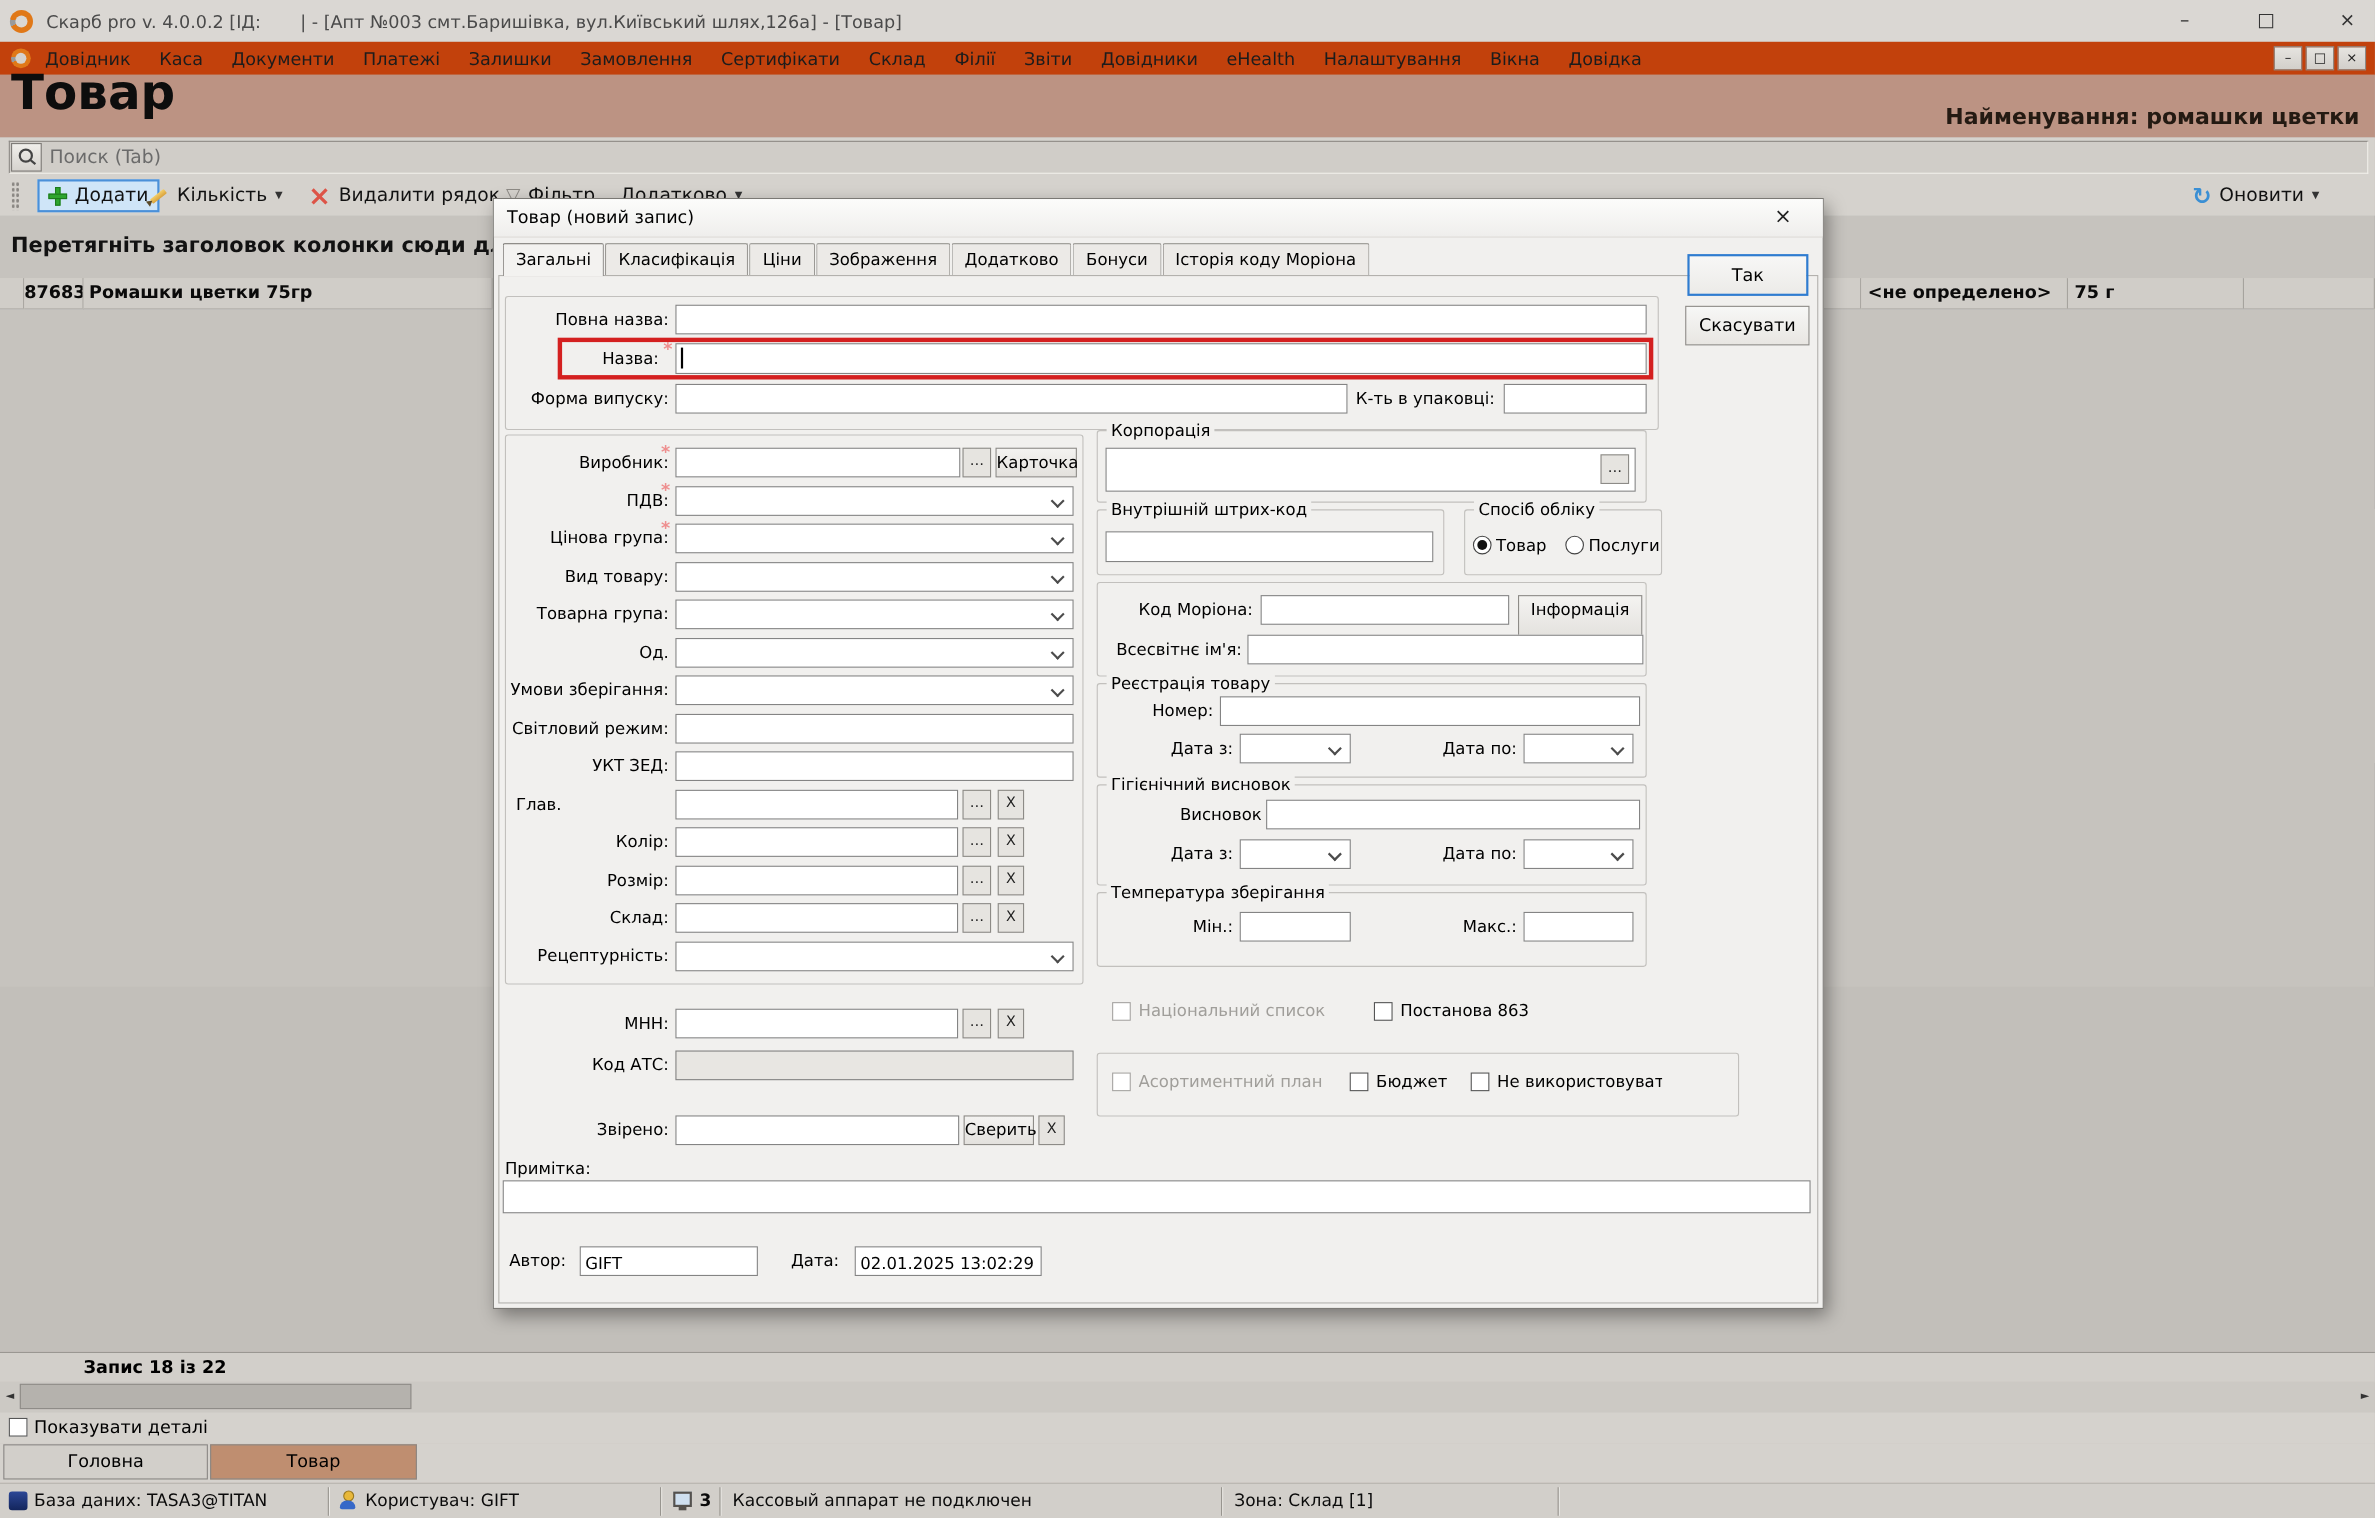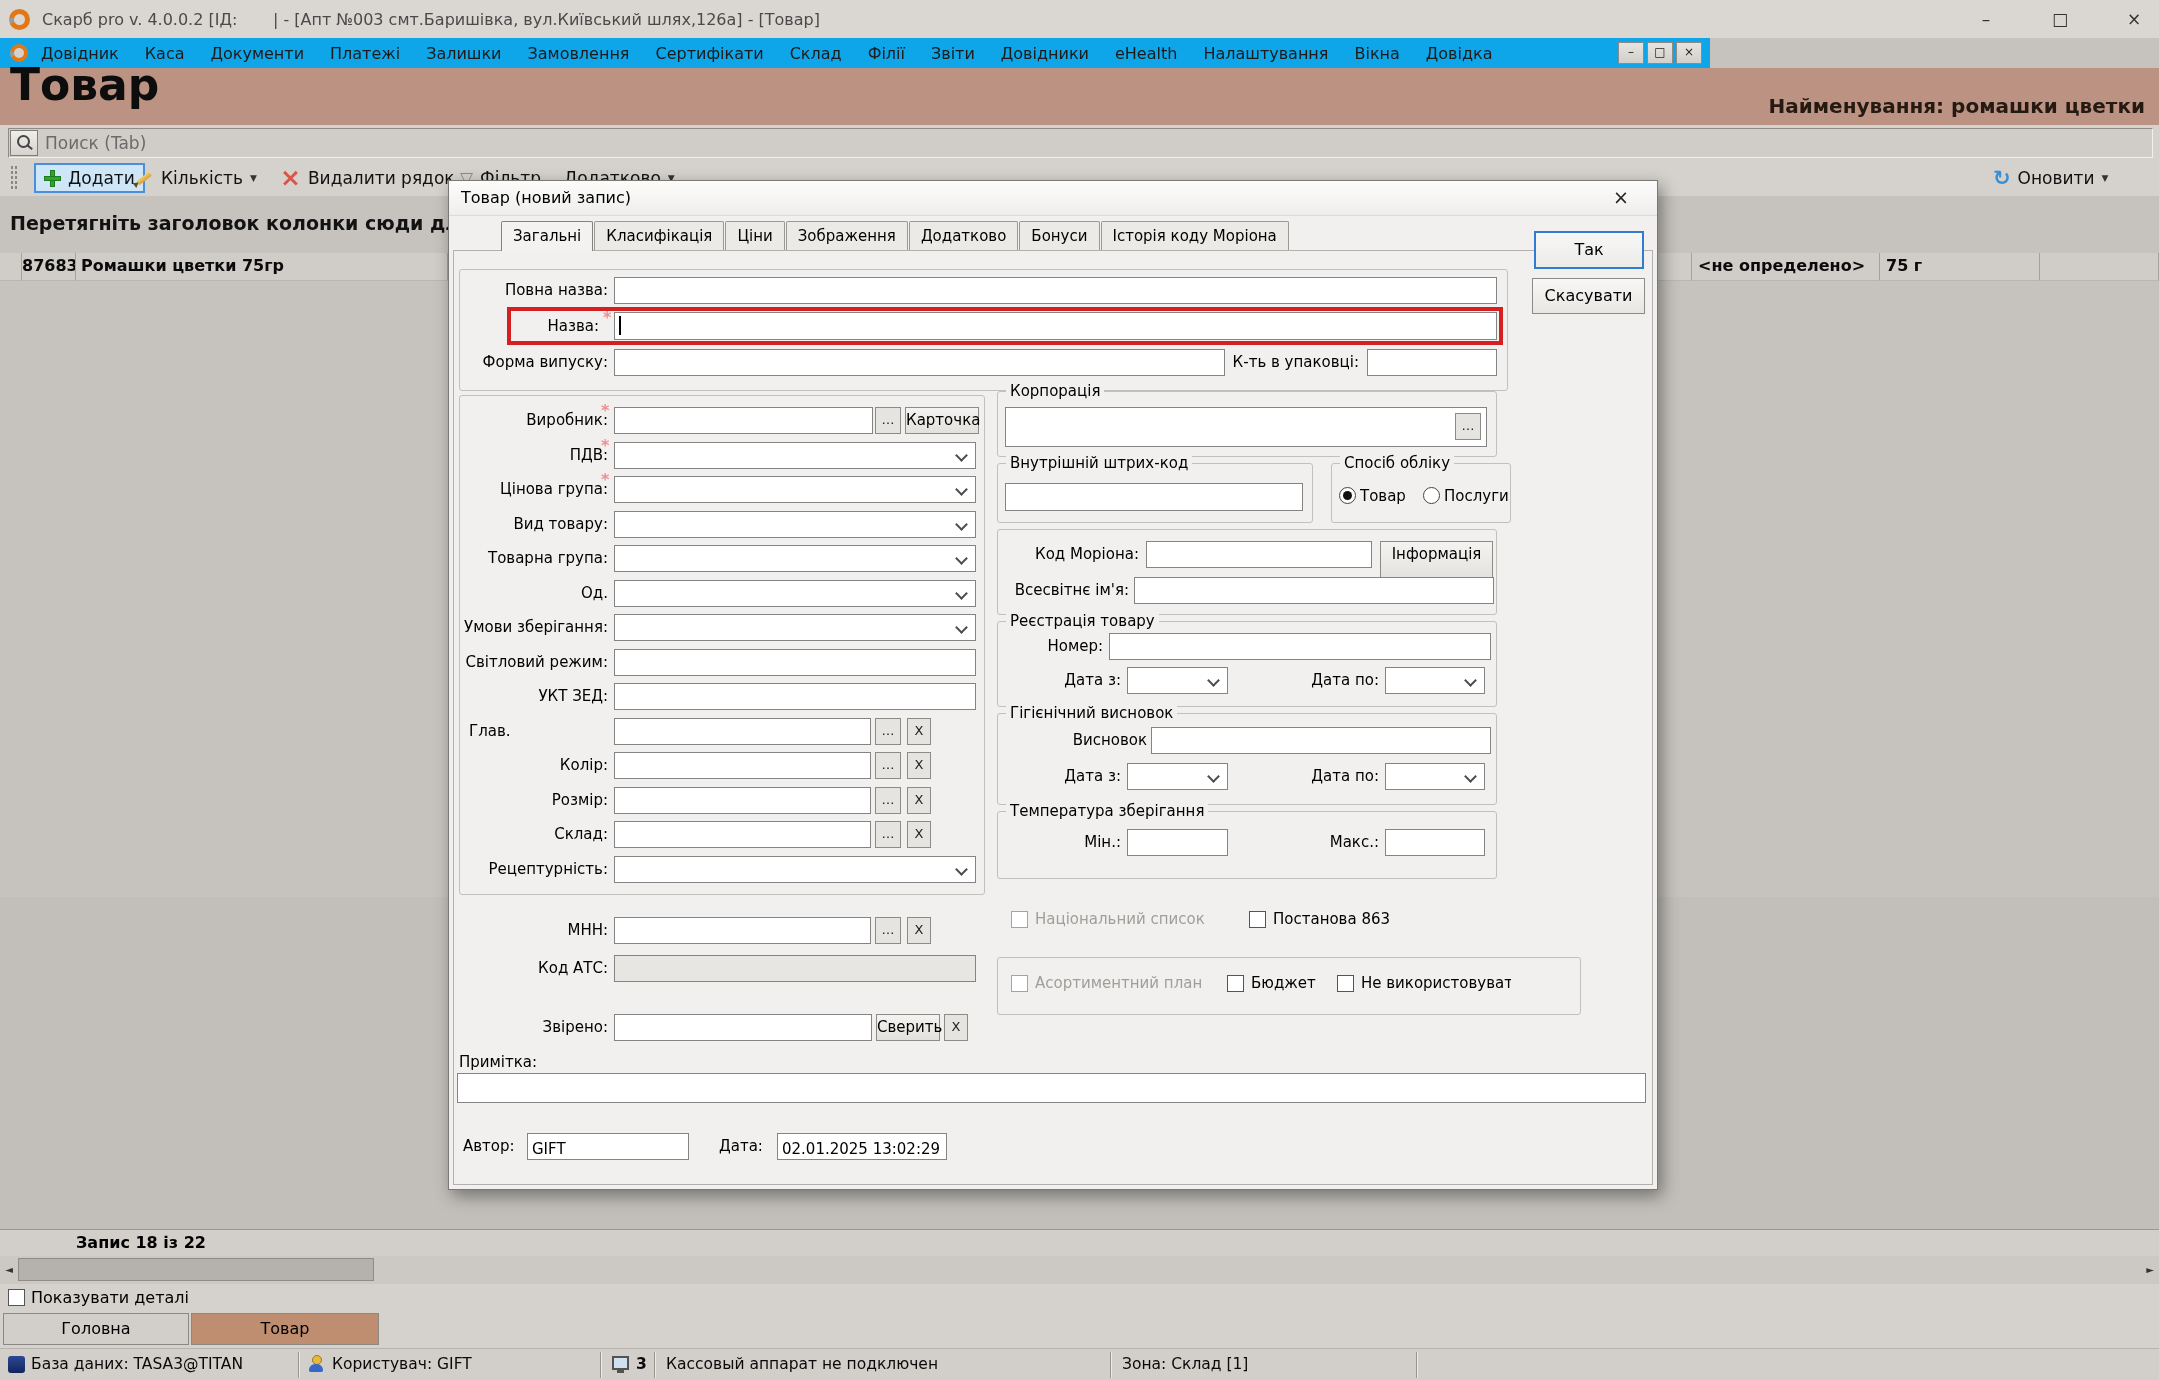--- a/index.html
+++ b/index.html
@@ -6,21 +6,21 @@
   .screen{position:relative;width:2159px;height:1380px;overflow:hidden;background:#c6c3be;
           font-family:"DejaVu Sans","Liberation Sans",sans-serif;color:#000;}
   
   .titlebar{position:absolute;left:0;top:0;width:2159px;height:38px;background:#dad7d3;display:flex;align-items:center;}
   .logo{width:21px;height:21px;border-radius:50%;background:conic-gradient(#e07818 0 68%,#9a9a9a 68% 78%,#e07818 78% 100%);position:relative;flex:none;margin-left:9px;}
   .logo::after{content:"";position:absolute;inset:5px;border-radius:50%;background:#dad7d3;}
   .title-text{margin-left:12px;font-size:16px;color:#4a4a4a;white-space:pre;}
   .winbtns{margin-left:auto;display:flex;margin-right:10px;gap:44px;}
   .winbtn{width:30px;text-align:center;font-size:17px;color:#333;cursor:default;}
   
-  .menubar{position:absolute;left:0;top:38px;width:1710px;height:30px;background:#0ea5e9;border-bottom:1px solid #bab7b2;display:flex;align-items:center;}
+  .menubar{position:absolute;left:0;top:38px;width:2159px;height:30px;background:#c2410c;border-bottom:1px solid #bab7b2;display:flex;align-items:center;}
   .logo.sm{width:18px;height:18px;margin-left:10px;}
   .logo.sm::after{inset:4px;background:#d5d2cd;}
   .menu-item{padding:0 13px;font-size:16px;color:#1c1c1c;white-space:nowrap;}
   .mdibtns{margin-left:auto;display:flex;gap:3px;margin-right:8px;}
   .mdibtn{width:24px;height:20px;border:1px solid #8d8b87;background:linear-gradient(#e6e4e0,#d2cfca);font-size:12px;line-height:18px;text-align:center;color:#222;}
   
   .band{position:absolute;left:0;top:68px;width:2159px;height:57px;background:#bc9383;}
   .band h1{position:absolute;left:10px;top:-9px;margin:0;font-size:44px;font-weight:bold;color:#0d0d0d;}
   .band .rightlab{position:absolute;right:14px;bottom:7px;font-size:20px;font-weight:bold;color:#241a12;}
   
@@ -89,21 +89,21 @@
   .icon-person{position:absolute;left:308px;top:6px;width:17px;height:18px;}
   .icon-person::before{content:"";position:absolute;left:4px;top:0;width:8px;height:8px;border-radius:50%;background:#e8b83a;border:1px solid #9a7820;}
   .icon-person::after{content:"";position:absolute;left:1px;top:9px;width:14px;height:8px;border-radius:7px 7px 2px 2px;background:#3668c8;}
   .icon-monitor{position:absolute;left:612px;top:7px;width:17px;height:14px;border:2px solid #55524e;background:#cfe0f0;box-sizing:border-box;}
   .icon-monitor::after{content:"";position:absolute;left:3px;bottom:-5px;width:7px;height:3px;background:#55524e;}
   
   .dialog{position:absolute;left:448px;top:180px;width:1210px;height:1010px;background:#f1f0ee;border:1px solid #7b7975;box-shadow:4px 6px 16px rgba(0,0,0,.4);z-index:10;box-sizing:border-box;}
   .dtitle{position:absolute;left:0;top:0;width:100%;height:34px;background:linear-gradient(#fcfcfb,#efeeec);border-bottom:1px solid #dddbd7;}
   .dtitle .txt{position:absolute;left:12px;top:7px;font-size:16px;}
   .dclose{position:absolute;left:1158px;top:5px;width:28px;height:24px;text-align:center;font-size:19px;line-height:23px;color:#222;}
-  .dtabs{position:absolute;left:8px;top:40px;display:flex;margin-left:44px;}
+  .dtabs{position:absolute;left:8px;top:40px;display:flex;}
   .dtab{padding:5px 11px 4px;font-size:15px;background:#eceae7;border:1px solid #9b9995;border-bottom:none;border-radius:2px 2px 0 0;margin-right:1px;white-space:nowrap;}
   .dtab:first-child{background:#f3f2f0;position:relative;z-index:2;padding-bottom:6px;margin-bottom:-1px;border-color:#84827e;}
   .dpage{position:absolute;left:4px;top:69px;width:1200px;height:935px;border:1px solid #b3b1ad;background:#f1f0ee;box-sizing:border-box;}
   .dok{position:absolute;left:1085px;top:50px;width:110px;height:38px;border:2px solid #2f7cd0;background:linear-gradient(#f7f7f6,#ecebe8);font-size:16px;text-align:center;line-height:34px;z-index:5;box-sizing:border-box;}
   .dcancel{position:absolute;left:1083px;top:97px;width:113px;height:36px;border:1px solid #8d8b87;background:linear-gradient(#f7f7f6,#e8e6e2);font-size:16px;text-align:center;line-height:34px;z-index:5;box-sizing:border-box;}
   .grp{position:absolute;border:1px solid #c2c0bd;border-radius:3px;}
   .grp .cap{position:absolute;top:-10px;left:8px;background:#f1f0ee;padding:0 4px;font-size:15px;white-space:nowrap;}
   .capbox{position:absolute;top:-11px;left:8px;background:#f1f0ee;padding:0 4px;display:flex;align-items:center;gap:6px;font-size:15px;}
   .cb2{width:17px;height:17px;background:#fff;border:1px solid #555;box-sizing:border-box;flex:none;}
   .lab{position:absolute;font-size:15px;line-height:26px;text-align:right;white-space:nowrap;}

